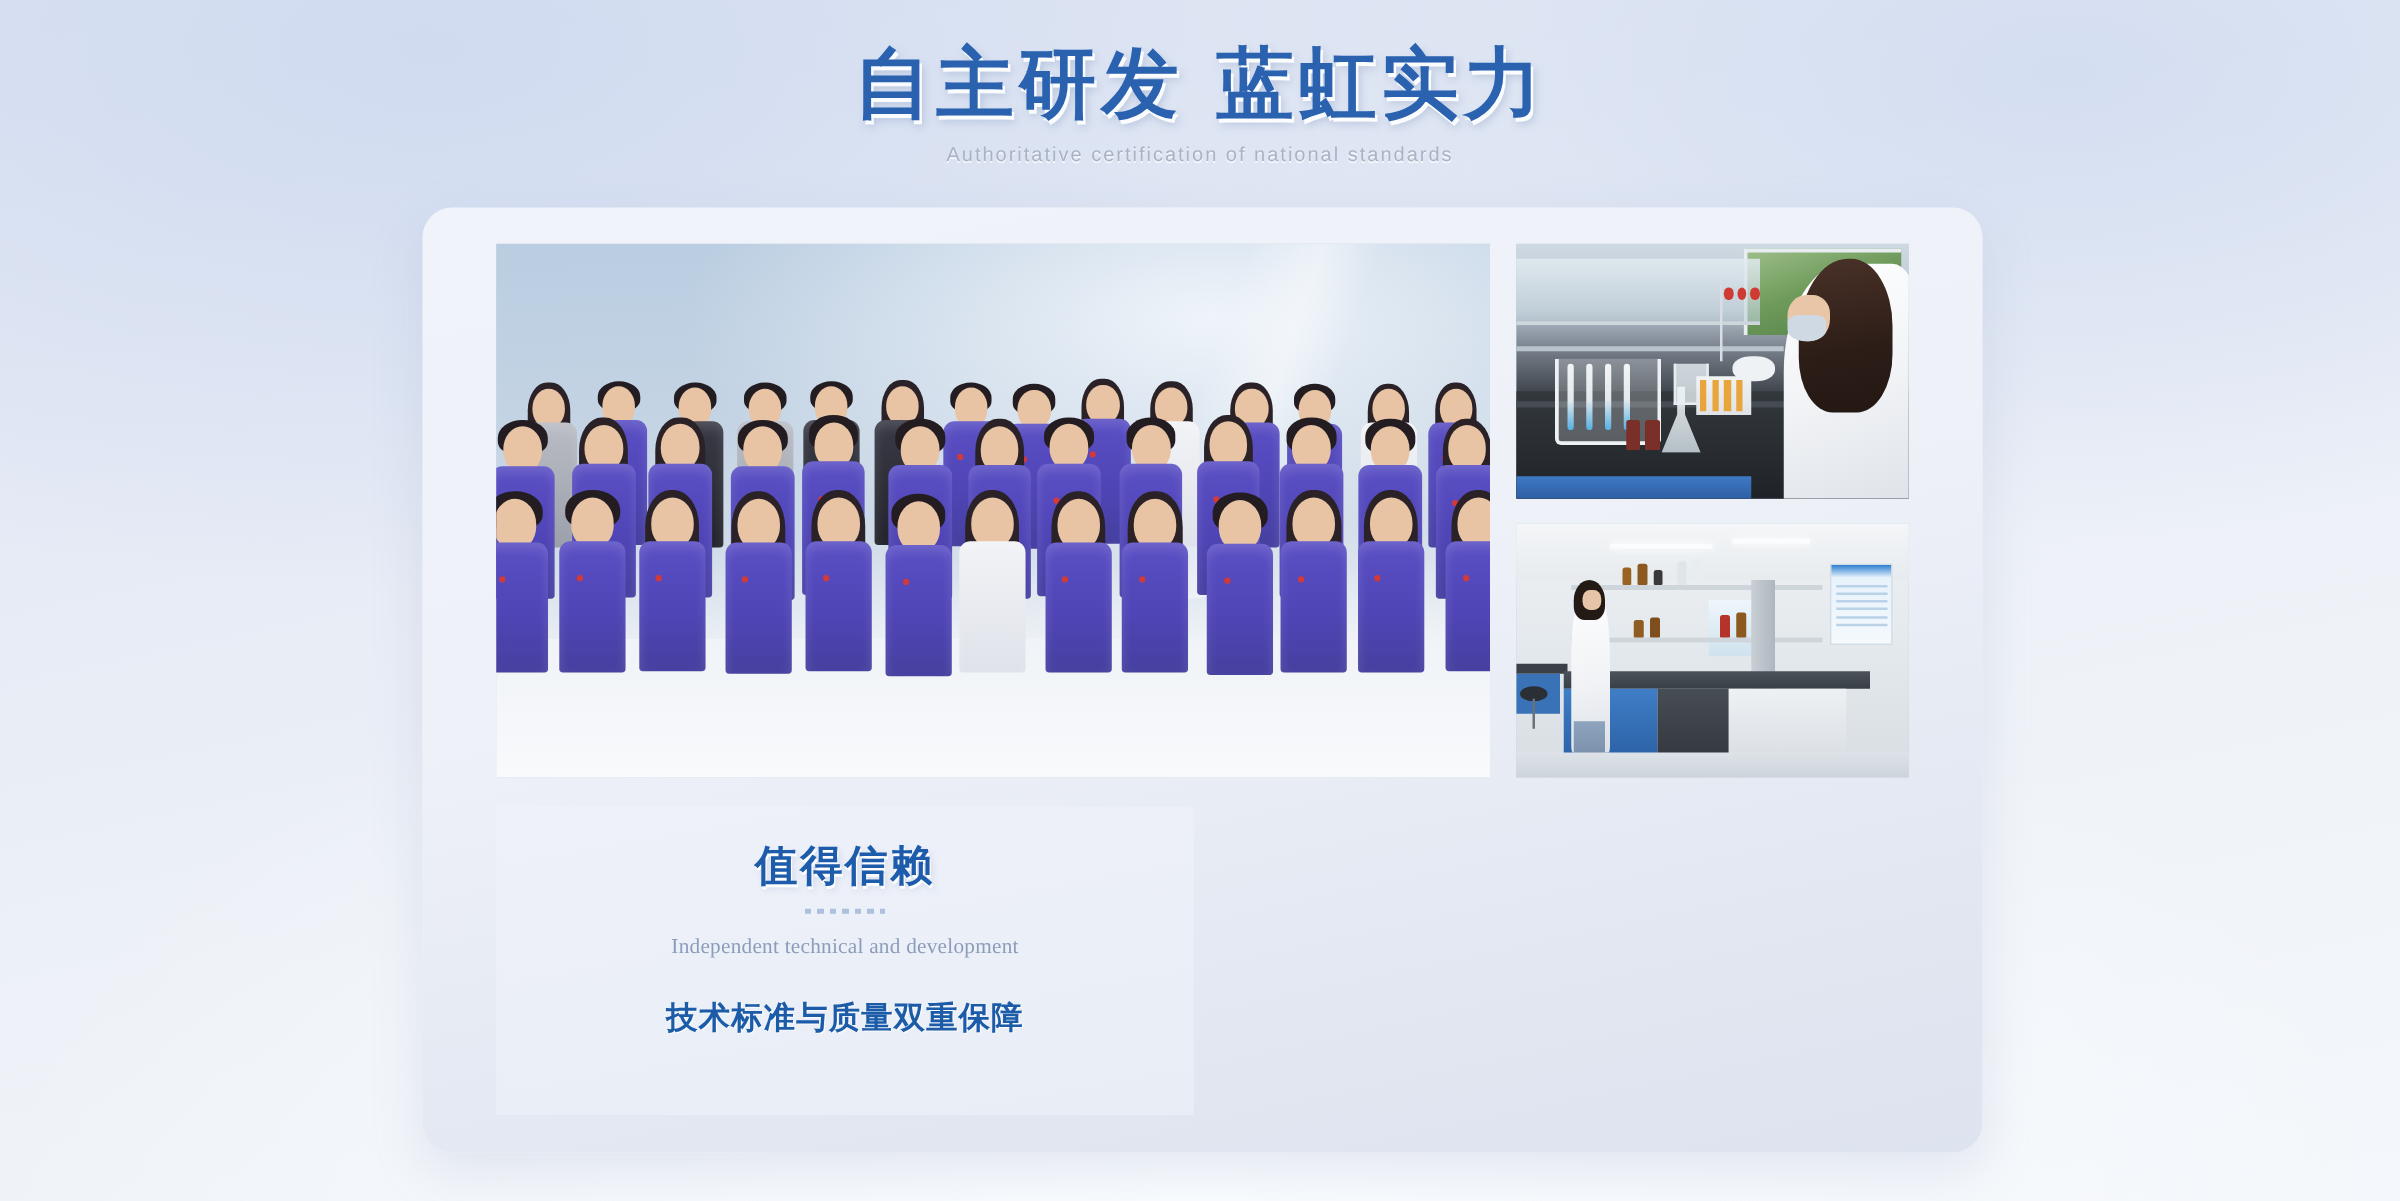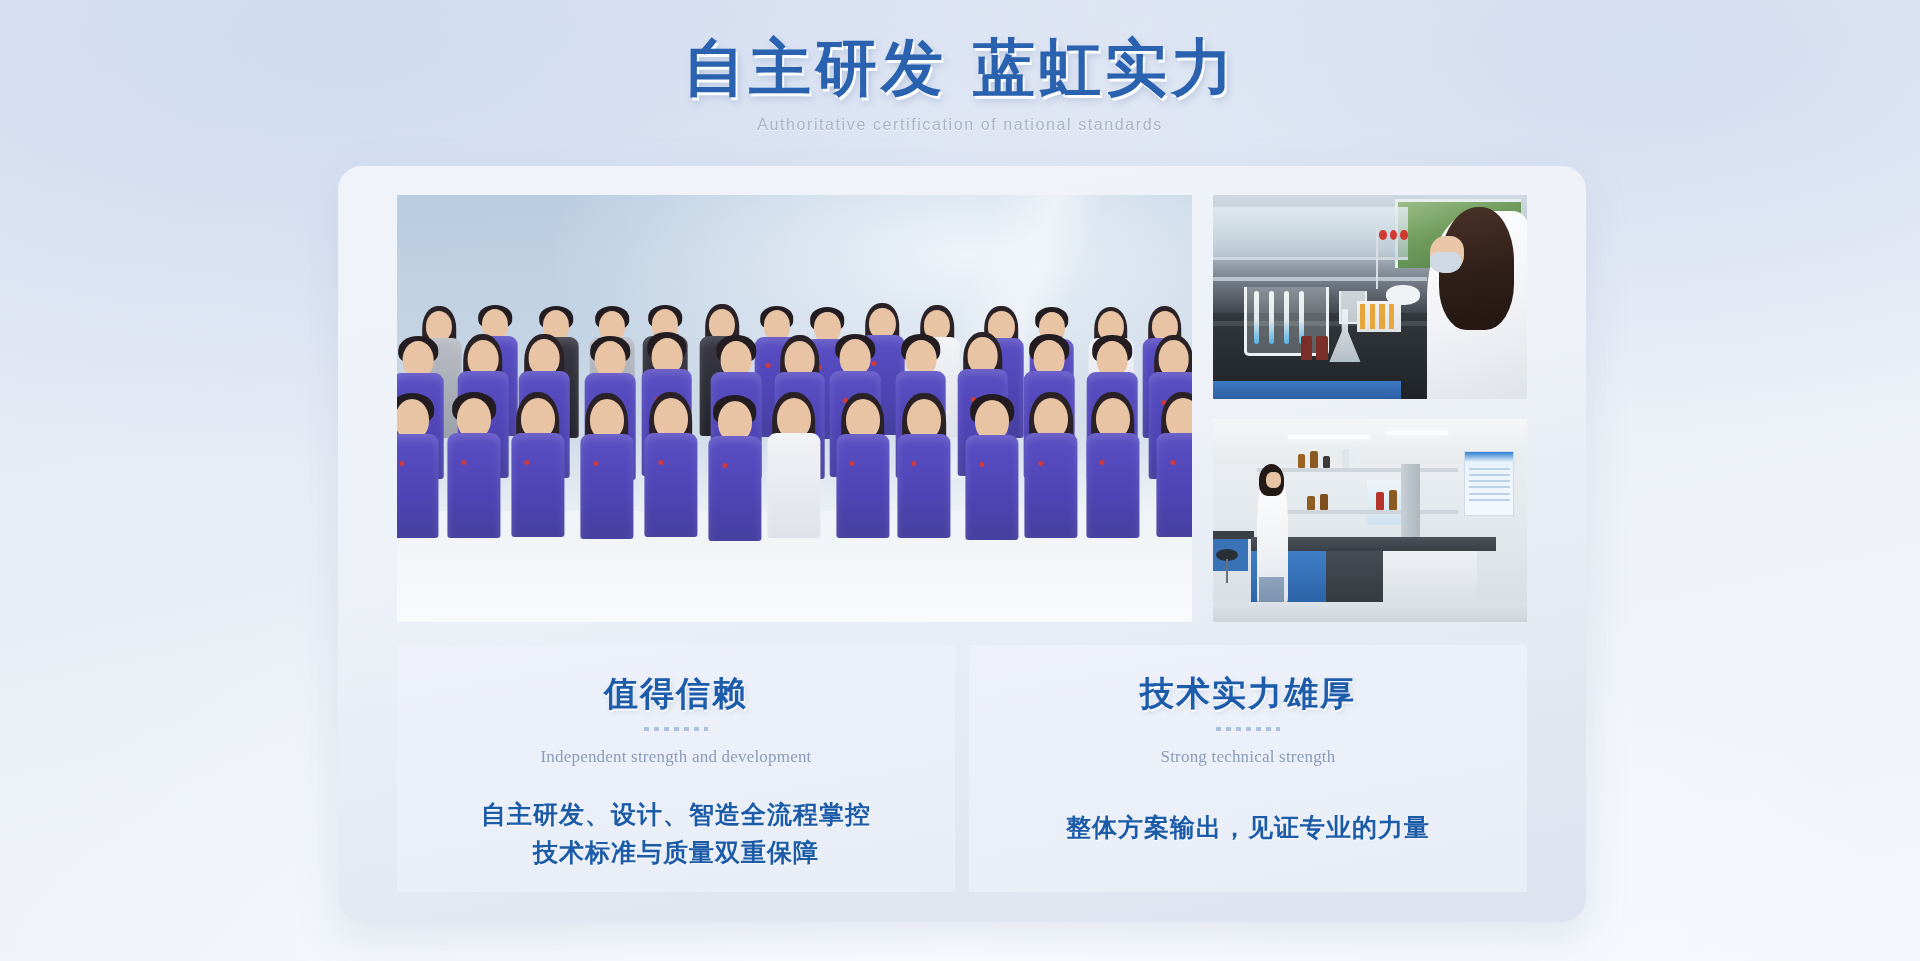--- a/index.html
+++ b/index.html
@@ -663,31 +663,22 @@
         </div>
 
       </div>
     </div>
 
     <div class="cards">
 
       <div class="card">
         <div class="card-title">值得信赖</div>
         <div class="dash-sep"></div>
-        <div class="card-sub">Independent strength and development</div>
+        <div class="card-sub">Independent technical and development</div>
         <div class="card-desc">
-          <div>自主研发、设计、智造全流程掌控</div>
           <div>技术标准与质量双重保障</div>
         </div>
       </div>
 
-      <div class="card">
-        <div class="card-title">技术实力雄厚</div>
-        <div class="dash-sep"></div>
-        <div class="card-sub">Strong technical strength</div>
-        <div class="card-desc single">
-          <div>整体方案输出，见证专业的力量</div>
-        </div>
-      </div>
 
     </div>
   </div>
 </div>
 
 </body></html>

